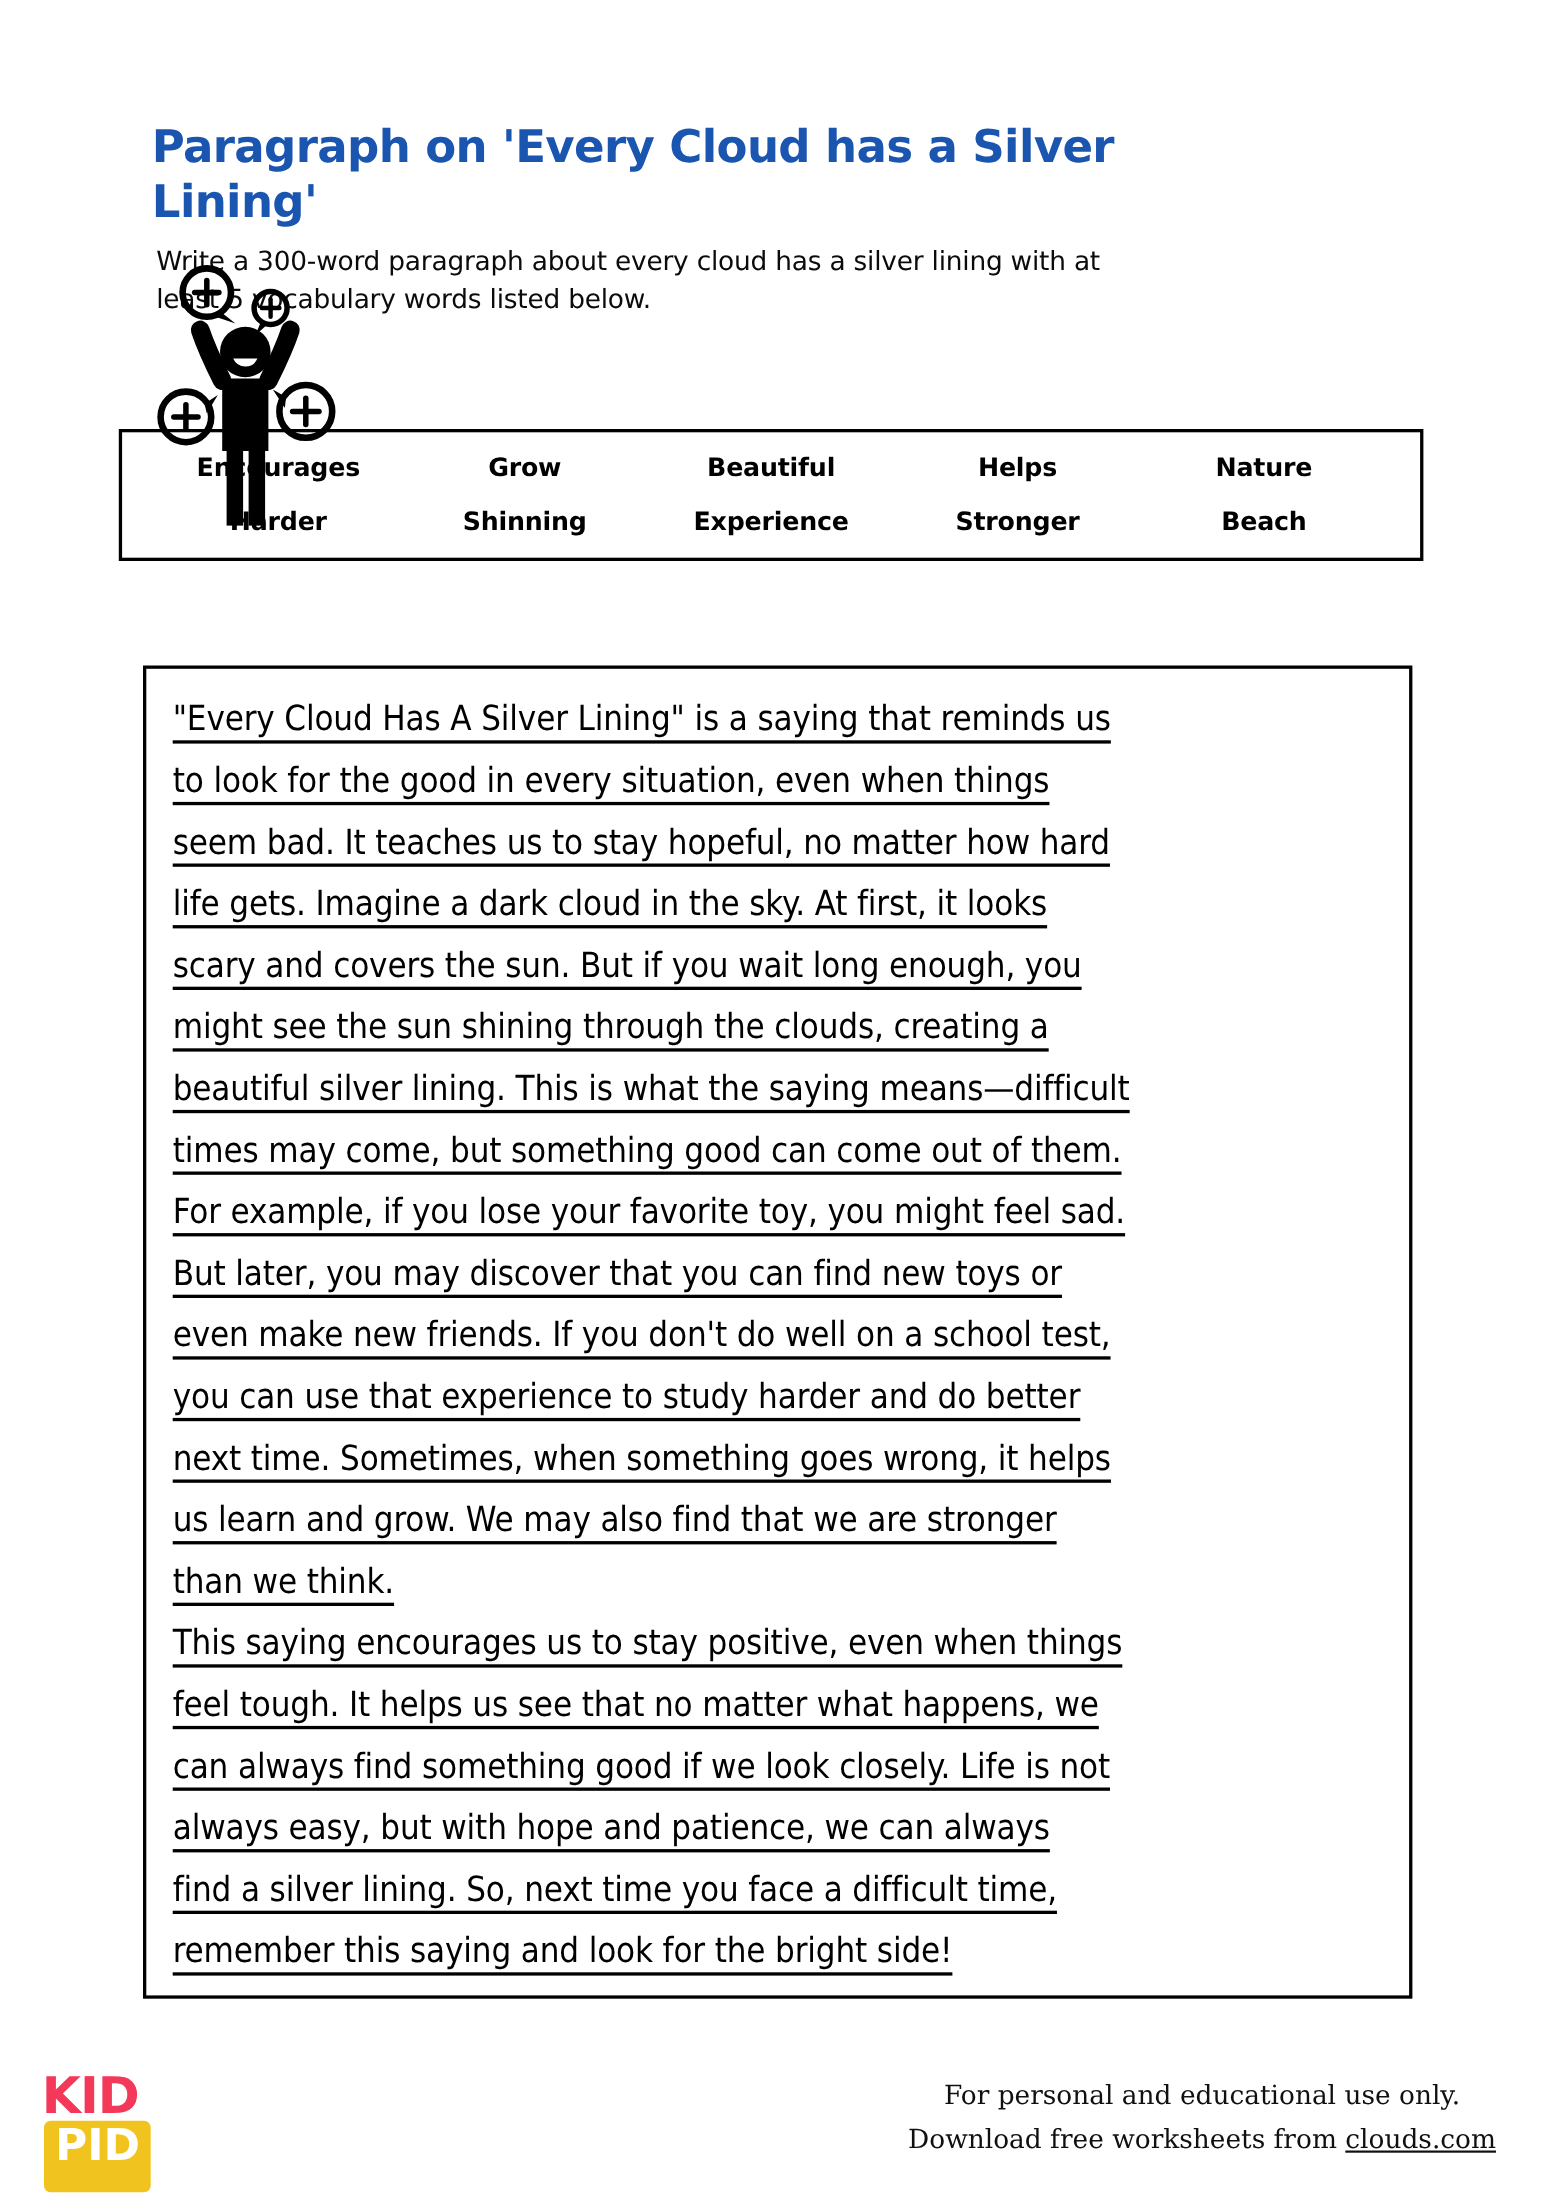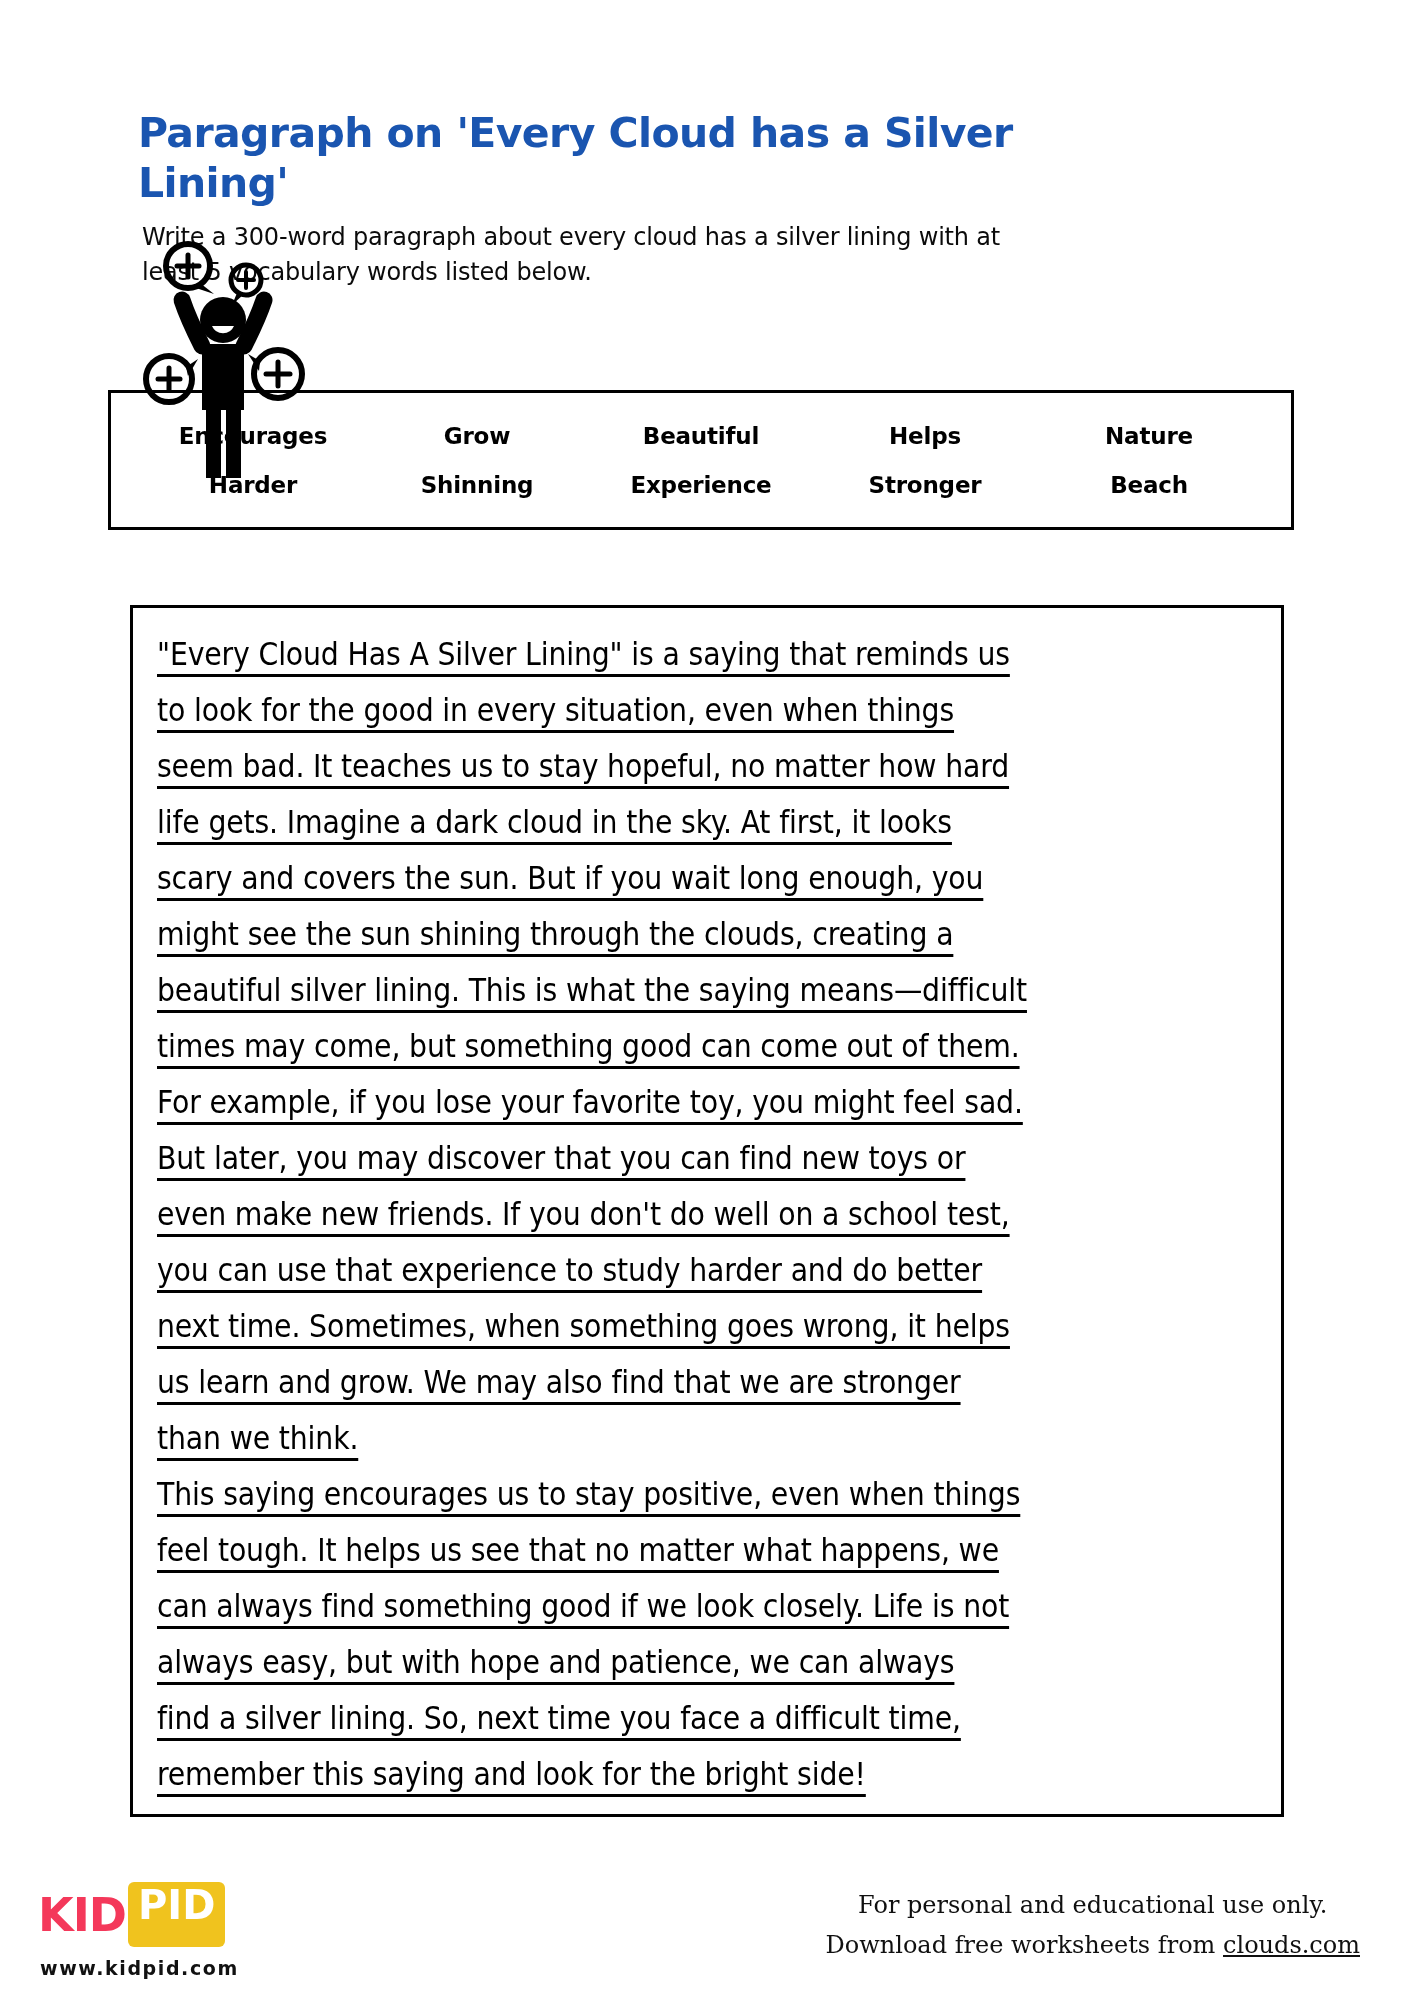--- a/index.html
+++ b/index.html
@@ -65,21 +65,21 @@
     margin-right: 6px;
     flex: 0 0 auto;
   }
 
   
   .vocab-box {
     position: absolute;
     left: 108px;
     top: 390px;
     width: 1186px;
-    height: 140px;
+    height: 120px;
     border: 3px solid #000000;
     box-sizing: border-box;
     display: flex;
     flex-direction: column;
     justify-content: center;
     padding: 0 30px;
   }
   .vocab-row {
     display: flex;
     flex-direction: row;
@@ -140,22 +140,22 @@
     height: 128px;
   }
   .logo {
     position: absolute;
     left: 38px;
     top: 10px;
     width: 300px;
   }
   .logo-mark {
     display: flex;
-    flex-direction: row;
-    align-items: center;
+    flex-direction: column;
+    align-items: flex-start;
     line-height: 1;
   }
   .logo-kid {
     font-family: "DejaVu Sans", sans-serif;
     font-size: 46px;
     font-weight: bold;
     color: #f4385a;
     letter-spacing: -1px;
   }
   .logo-pid {

